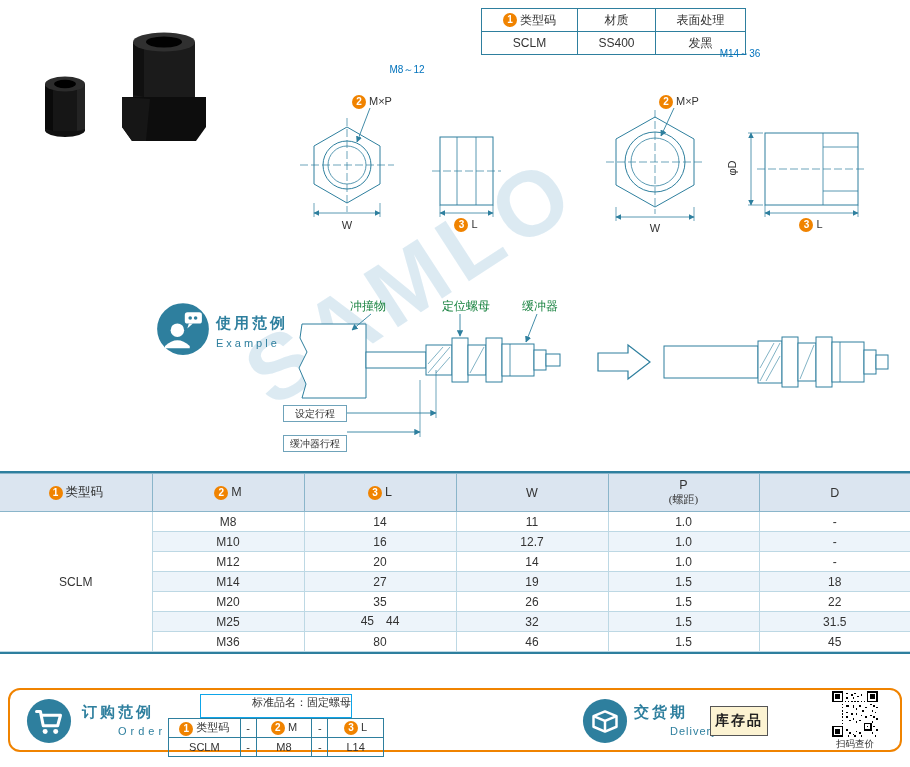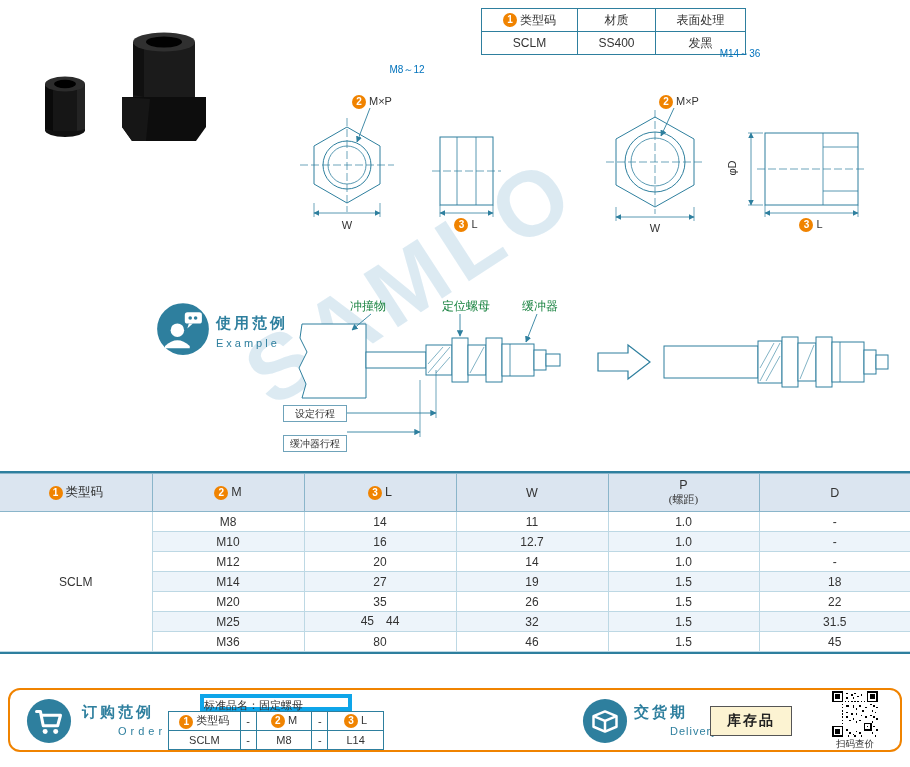--- a/index.html
+++ b/index.html
@@ -38,27 +38,27 @@
   .main-wrap th:first-child, .main-wrap td:first-child { border-left:none; }
   .main-wrap th:last-child, .main-wrap td:last-child { border-right:none; }
   .main-wrap tbody tr:nth-child(even) td { background:#edf4fa; }
   .main-wrap td.code-cell { background:#fff !important; }
   .p-sub { font-size:11px;font-family:Liberation Serif, serif; }
   
   .bottom-box { position:absolute; left:8px; top:688px; width:894px; height:64px;
                 border:2px solid #f08300; border-radius:12px; }
   .sec-cn { color:#2e7f9e; font-size:15px; font-weight:bold; letter-spacing:3px;font-family:Liberation Serif, serif; }
   .sec-en { color:#2e7f9e; font-size:11px; letter-spacing:4px; margin-top:3px;margin-left:36px; }
-  .order-title { width:152px; margin:0 auto; border:4px solid #0ea5e9; font-size:11px; color:#333;
-                 text-align:left; height:17px; line-height:15px; background:#fff; }
+  .order-title { width:152px; margin:0 auto; border:1px solid #0ea5e9; font-size:11px; color:#333;
+                 text-align:right; height:24px; line-height:15px; background:#fff; }
   .order-table { border-collapse:collapse; }
   .order-table td { border:1px solid #2e7f9e; text-align:center; font-size:11px; height:19px;
                     padding:0 2px; color:#333; }
   .stock-badge { display:inline-block; border:1px solid #555; background:#fcf3d2; color:#222;
-                 font-size:14px; font-weight:bold; padding:5px 16px; letter-spacing:2px; }
+                 font-size:14px; font-weight:bold; padding:5px 4px; letter-spacing:2px; }
   .qr-caption { font-size:9.5px; color:#333; text-align:center; margin-top:1px; }
 </style>
 </head>
 <body>
 
 <div class="page">
 
   <div class="watermark">SAMLO</div>
 
   <svg class="abs" style="left:0;top:0;pointer-events:none" width="910" height="470" viewBox="0 0 910 470">

